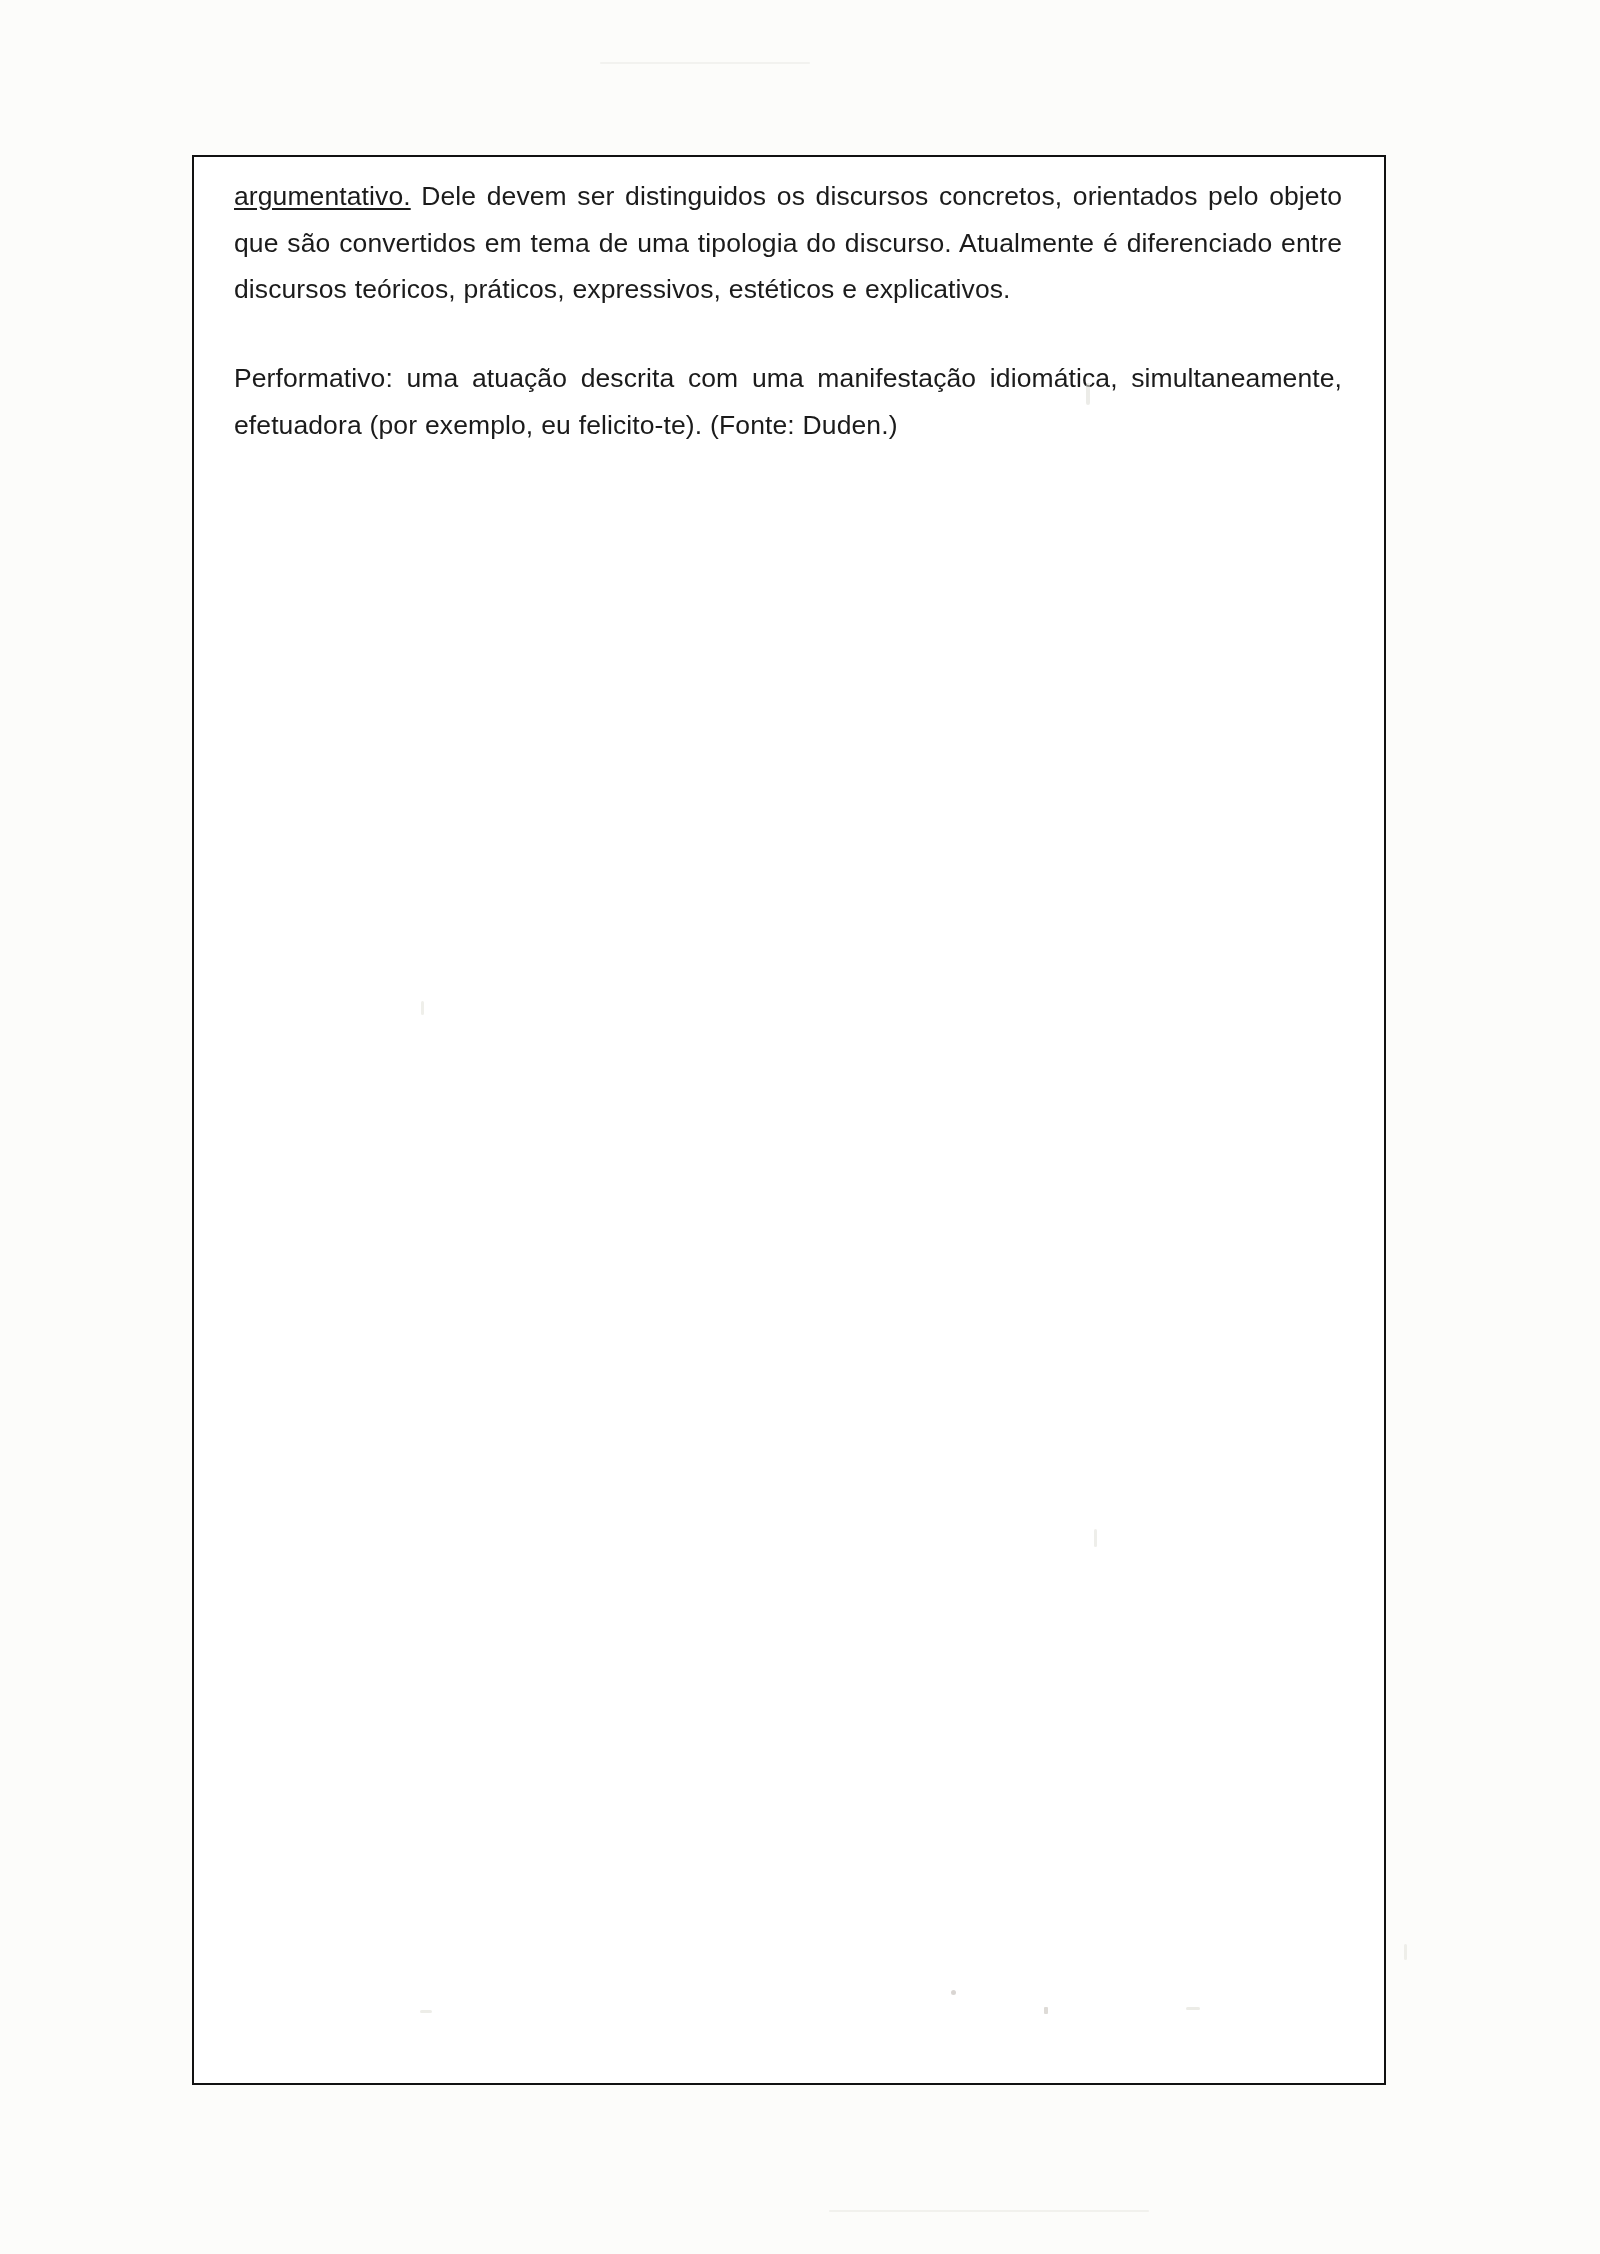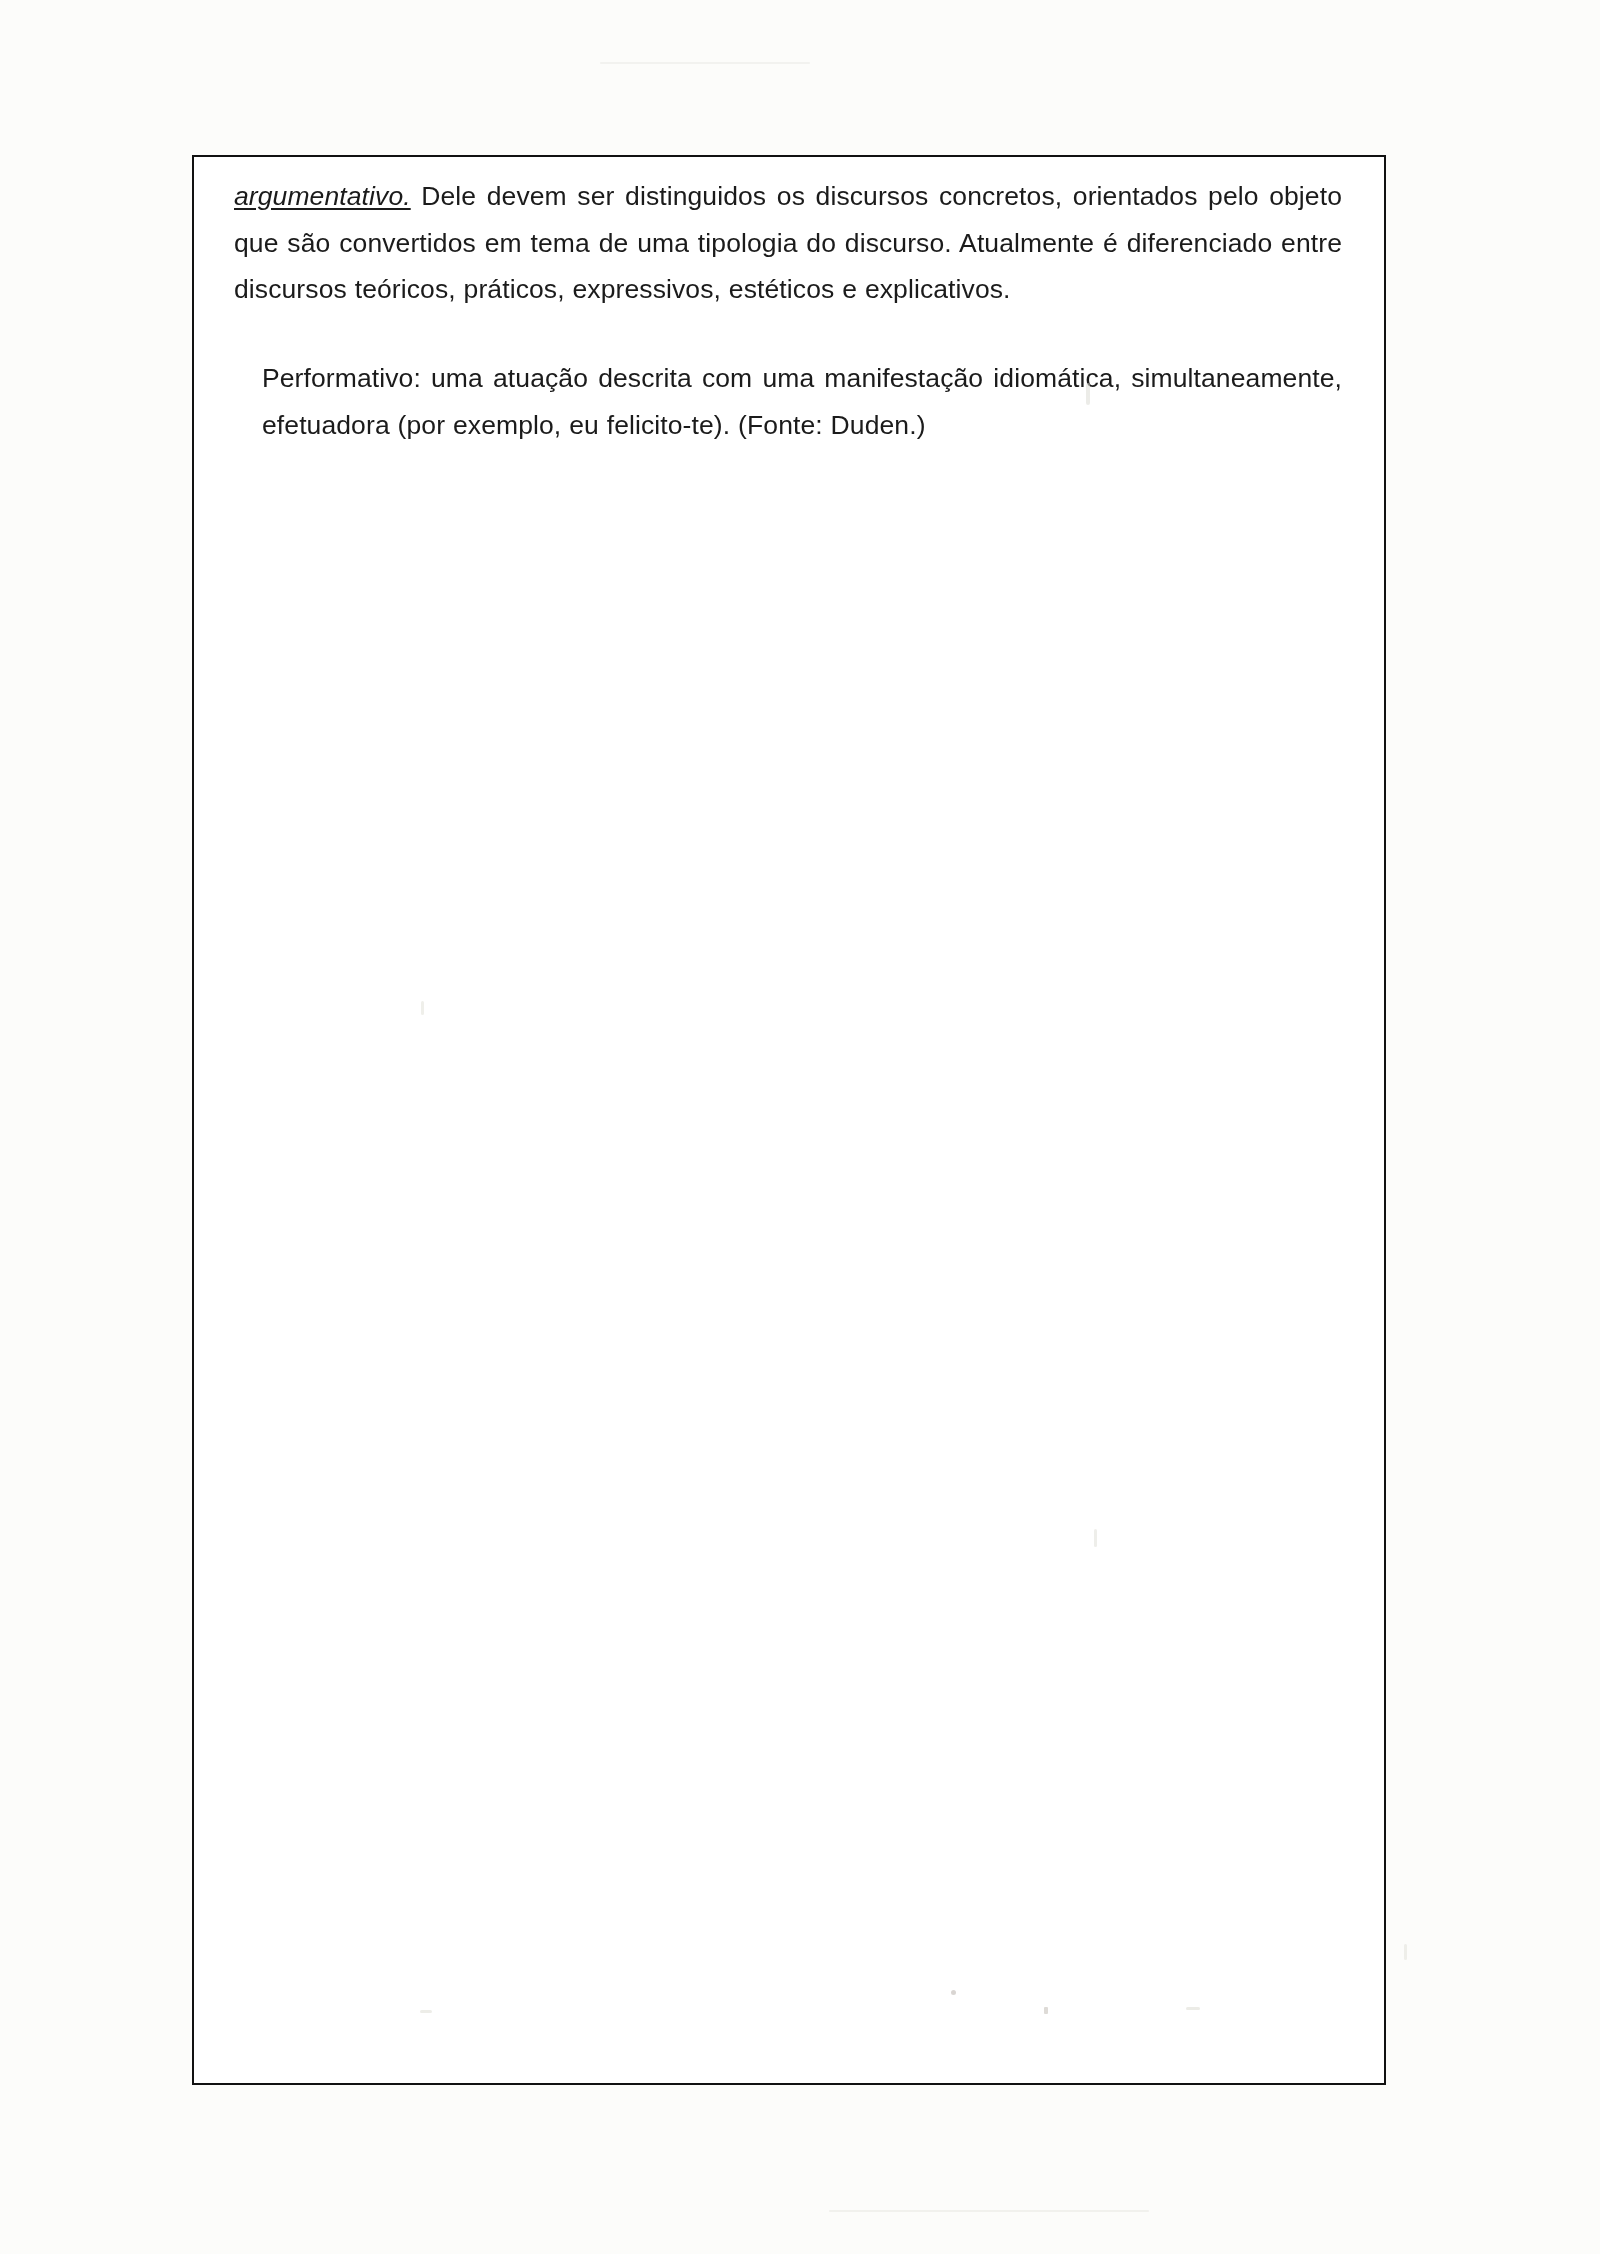--- a/index.html
+++ b/index.html
@@ -52,27 +52,25 @@
     line-height: 1.76;
     color: #1b1b1b;
     text-align: justify;
     text-justify: inter-word;
     letter-spacing: 0.1px;
     word-spacing: 0.4px;
   }
 
   p.para:last-child {
     margin-bottom: 0;
-    margin-left: 28px;
   }
 
   .underline {
     text-decoration: underline;
     text-underline-offset: 3px;
-    font-style: italic;
   }
 
   
   .speckle {
     position: absolute;
     background: #c9c9c2;
     border-radius: 50%;
     opacity: 0.55;
   }
   .sp1 { left: 1086px; top: 383px; width: 4px; height: 22px; background: #ddddd6; border-radius: 2px; }

